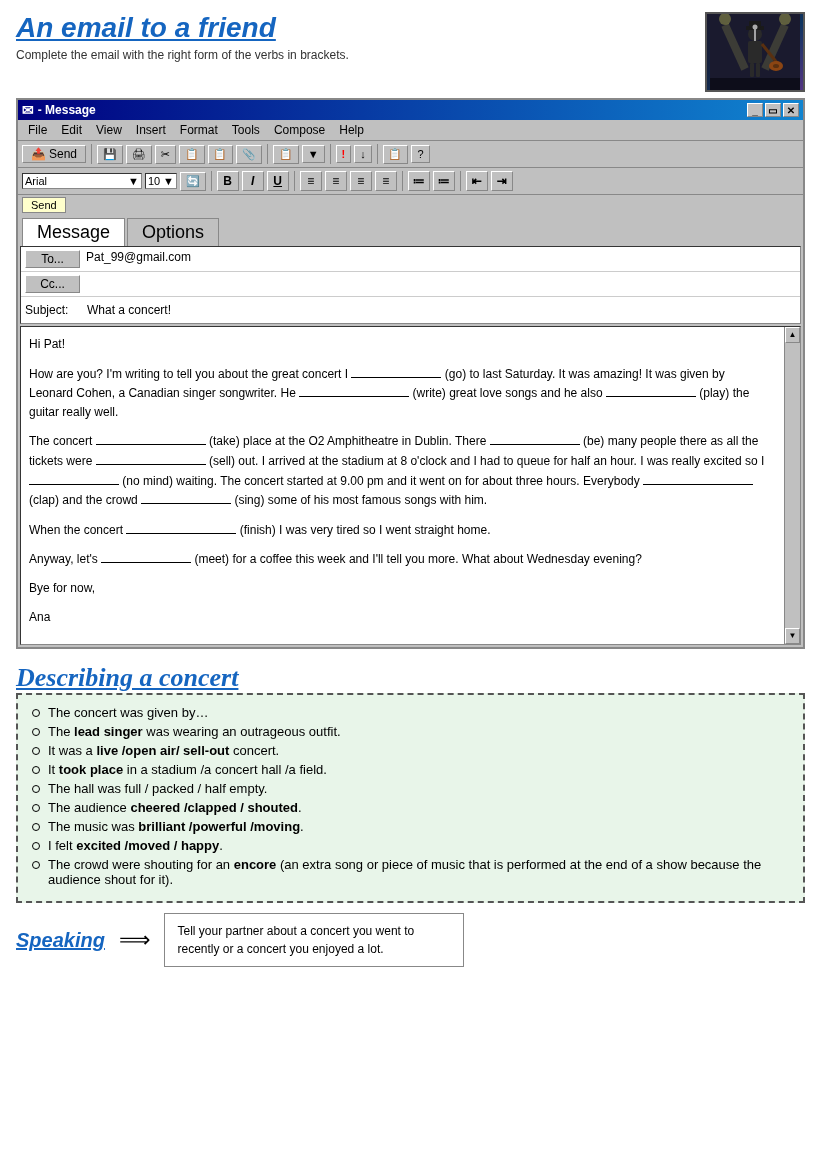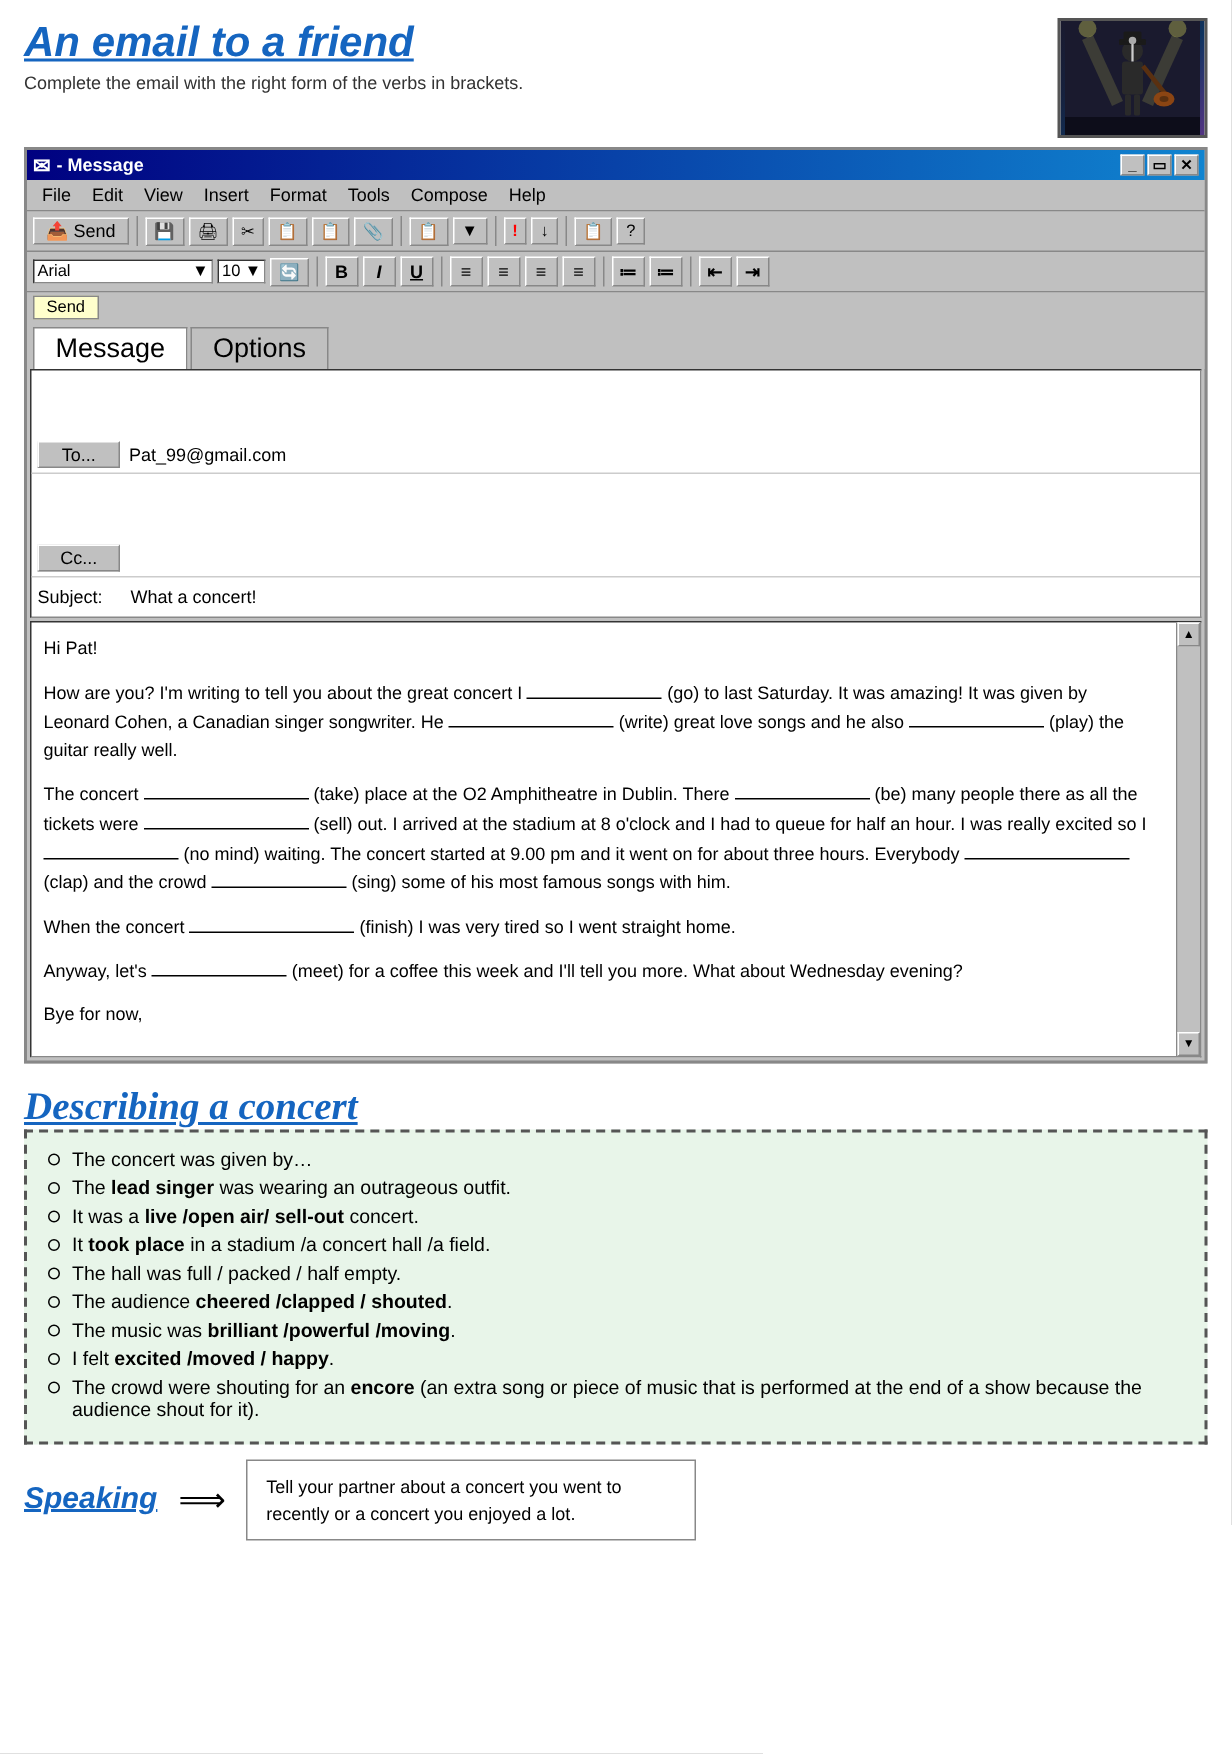--- a/index.html
+++ b/index.html
@@ -212,24 +212,23 @@
     }
 
     
     .email-fields {
       background: #fff;
       border: 1px inset #888;
       margin: 0 2px;
     }
     .email-field-row {
       display: flex;
-      align-items: center;
+      align-items: flex-start;
       border-bottom: 1px solid #ccc;
       padding: 3px 4px;
-      margin-top: 44px;
     }
     .field-label-btn {
       background: #c0c0c0;
       border: 1px solid #888;
       border-top-color: #fff;
       border-left-color: #fff;
       padding: 1px 8px;
       font-size: 12px;
       cursor: pointer;
       min-width: 55px;
@@ -561,20 +560,21 @@
         <p>
           The concert <span class="blank blank-lg"></span> (take) place at the O2 Amphitheatre in Dublin. There <span class="blank"></span> (be) many people there as all the tickets were <span class="blank blank-lg"></span> (sell) out. I arrived at the stadium at 8 o'clock and I had to queue for half an hour. I was really excited so I <span class="blank"></span> (no mind) waiting. The concert started at 9.00 pm and it went on for about three hours. Everybody <span class="blank blank-lg"></span> (clap) and the crowd <span class="blank"></span> (sing) some of his most famous songs with him.
         </p>
         <p>
           When the concert <span class="blank blank-lg"></span> (finish) I was very tired so I went straight home.
         </p>
         <p>
           Anyway, let's <span class="blank"></span> (meet) for a coffee this week and I'll tell you more. What about Wednesday evening?
         </p>
         <p>Bye for now,</p>
+        <p>Ana</p>
       </div>
 
       <div class="email-body-scroll">
         <div class="scroll-arrow">▲</div>
         <div class="scroll-track"></div>
         <div class="scroll-arrow">▼</div>
       </div>
     </div>
   </div>
 

